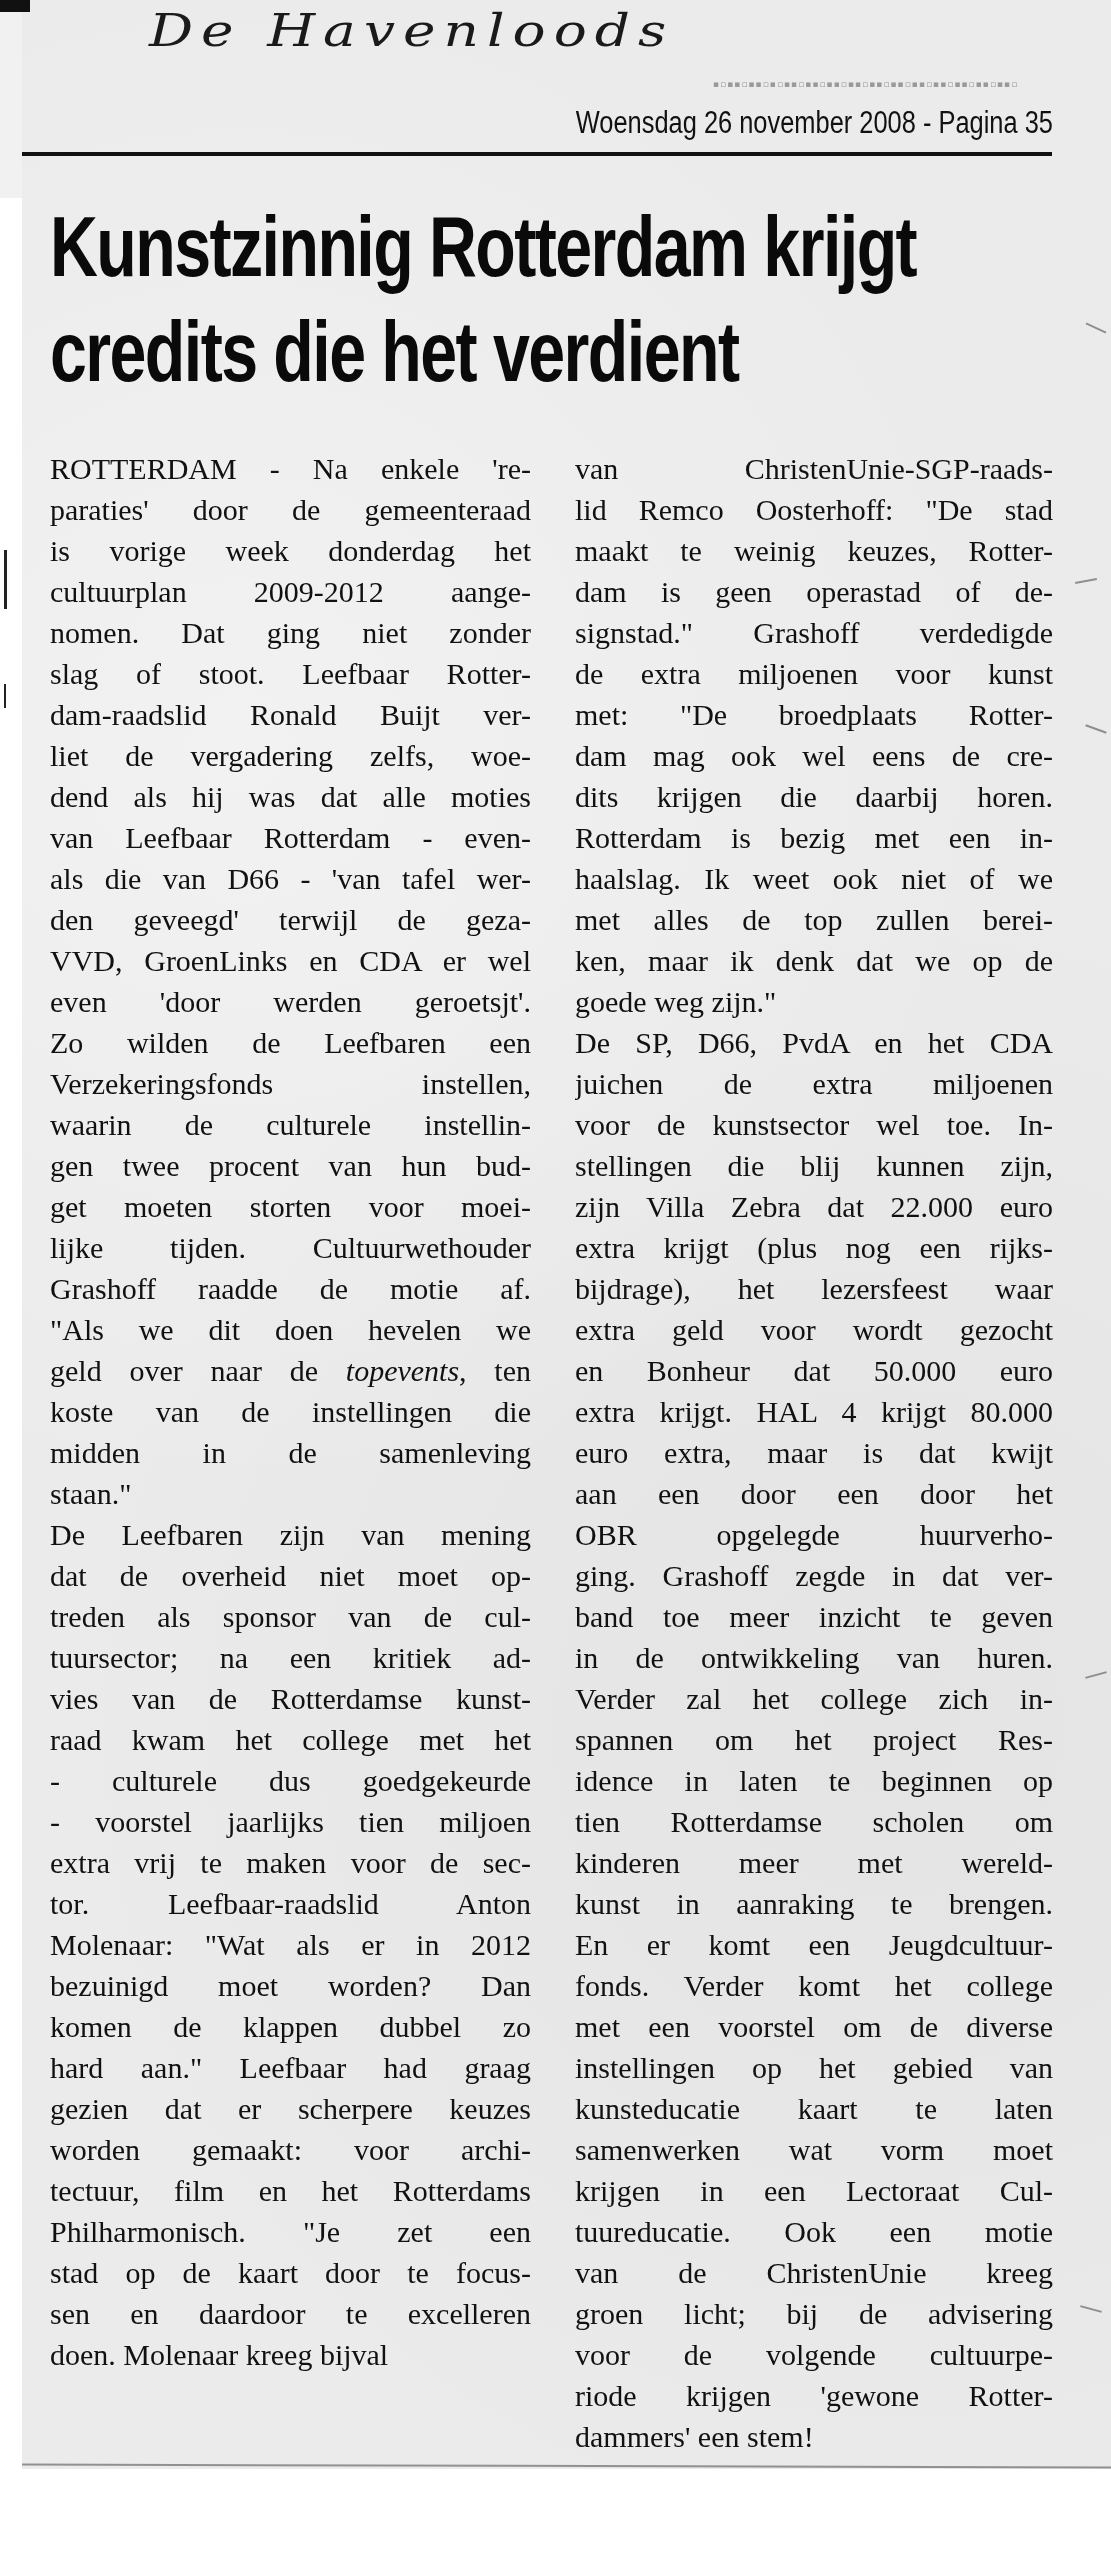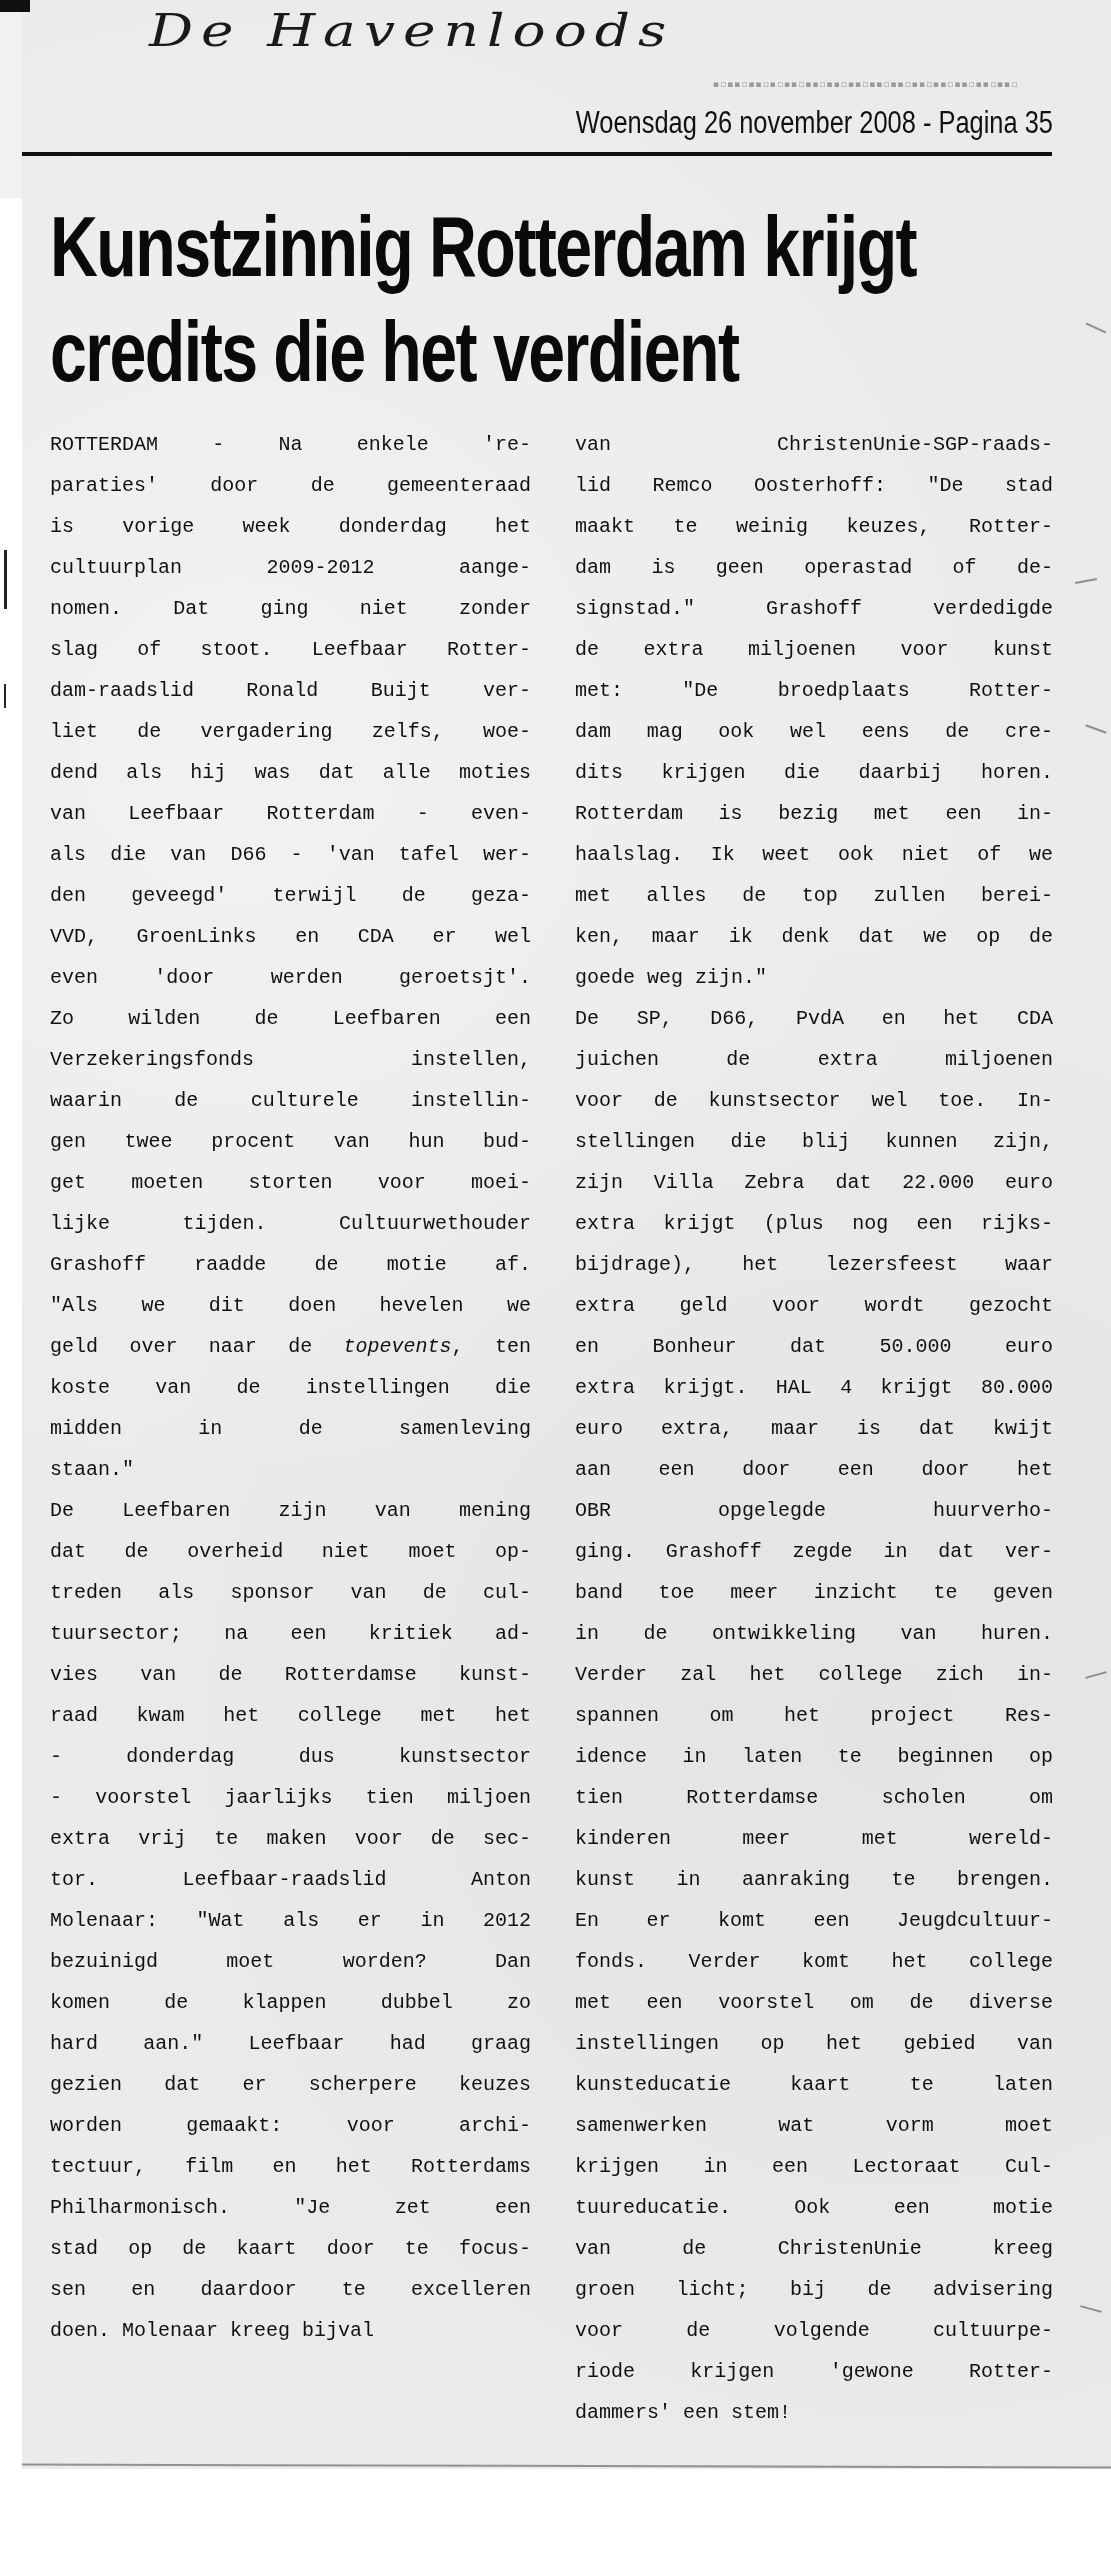--- a/index.html
+++ b/index.html
@@ -29,22 +29,22 @@
   }
   .rule { position: absolute; left: 22px; top: 152px; width: 1030px; height: 4px; background: #111; }
   .headline {
     position: absolute; left: 50px; top: 194px; width: 1030px;
     font-family: "Liberation Sans", sans-serif; font-weight: bold; font-size: 85px;
     line-height: 105px; color: #0a0a0a; letter-spacing: -2px;
     transform: scaleX(0.78); transform-origin: left top; white-space: nowrap;
   }
   .headline div { height: 105px; }
   .col {
-    position: absolute; top: 424px;
-    font-family: Liberation Mono, monospace; font-size: 20px; color: #111;
+    position: absolute; top: 448px;
+    font-family: Liberation Serif, serif; font-size: 30px; color: #111;
   }
   .col1 { left: 50px; width: 481px; }
   .col2 { left: 575px; width: 478px; }
   .line {
     height: 41px; line-height: 41px; white-space: nowrap;
     text-align: justify; text-align-last: justify; overflow: hidden;
   }
   .line.last { text-align-last: left; }
   .margin-mark { position: absolute; left: 4px; width: 3px; background: #222; }
   .edge-tick { position: absolute; height: 2px; width: 22px; background: #666; opacity: .7; }
@@ -100,21 +100,21 @@
     <div class="line">geld over naar de <em>topevents</em>, ten</div>
     <div class="line">koste van de instellingen die</div>
     <div class="line">midden in de samenleving</div>
     <div class="line last">staan."</div>
     <div class="line">De Leefbaren zijn van mening</div>
     <div class="line">dat de overheid niet moet op-</div>
     <div class="line">treden als sponsor van de cul-</div>
     <div class="line">tuursector; na een kritiek ad-</div>
     <div class="line">vies van de Rotterdamse kunst-</div>
     <div class="line">raad kwam het college met het</div>
-    <div class="line">- donderdag dus kunstsector</div>
+    <div class="line">- culturele dus goedgekeurde</div>
     <div class="line">- voorstel jaarlijks tien miljoen</div>
     <div class="line">extra vrij te maken voor de sec-</div>
     <div class="line">tor. Leefbaar-raadslid Anton</div>
     <div class="line">Molenaar: "Wat als er in 2012</div>
     <div class="line">bezuinigd moet worden? Dan</div>
     <div class="line">komen de klappen dubbel zo</div>
     <div class="line">hard aan." Leefbaar had graag</div>
     <div class="line">gezien dat er scherpere keuzes</div>
     <div class="line">worden gemaakt: voor archi-</div>
     <div class="line">tectuur, film en het Rotterdams</div>

